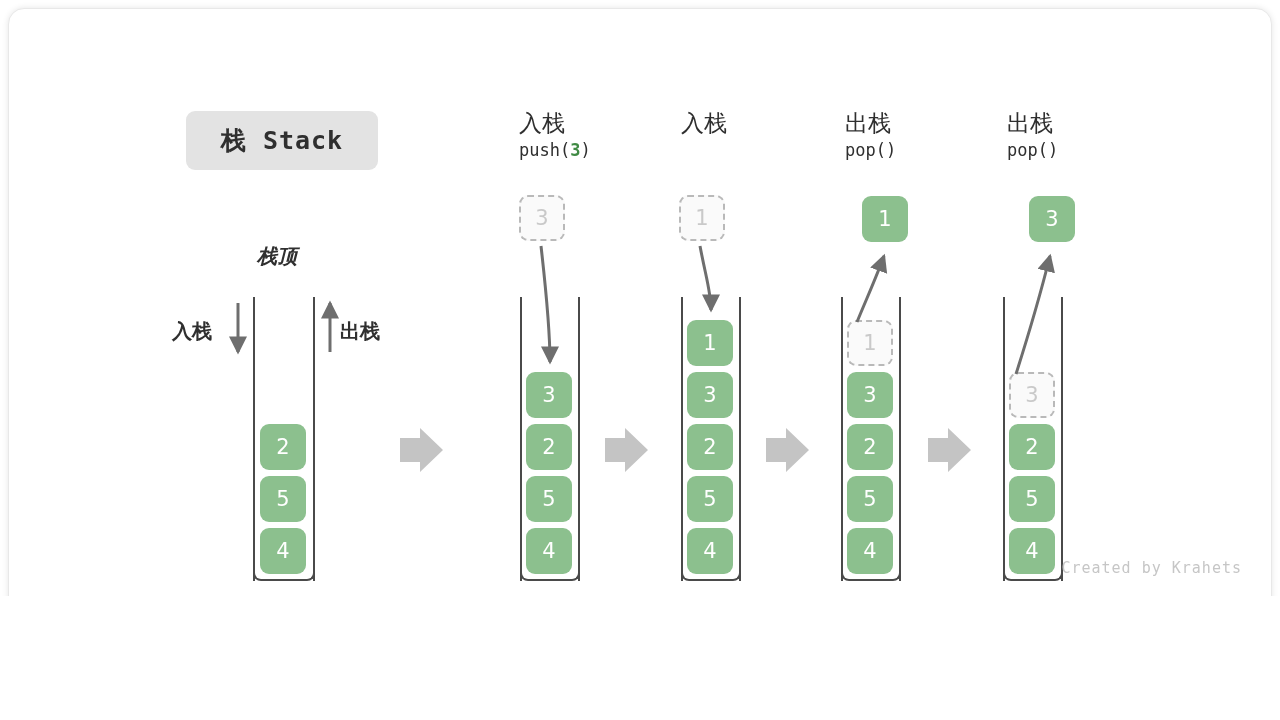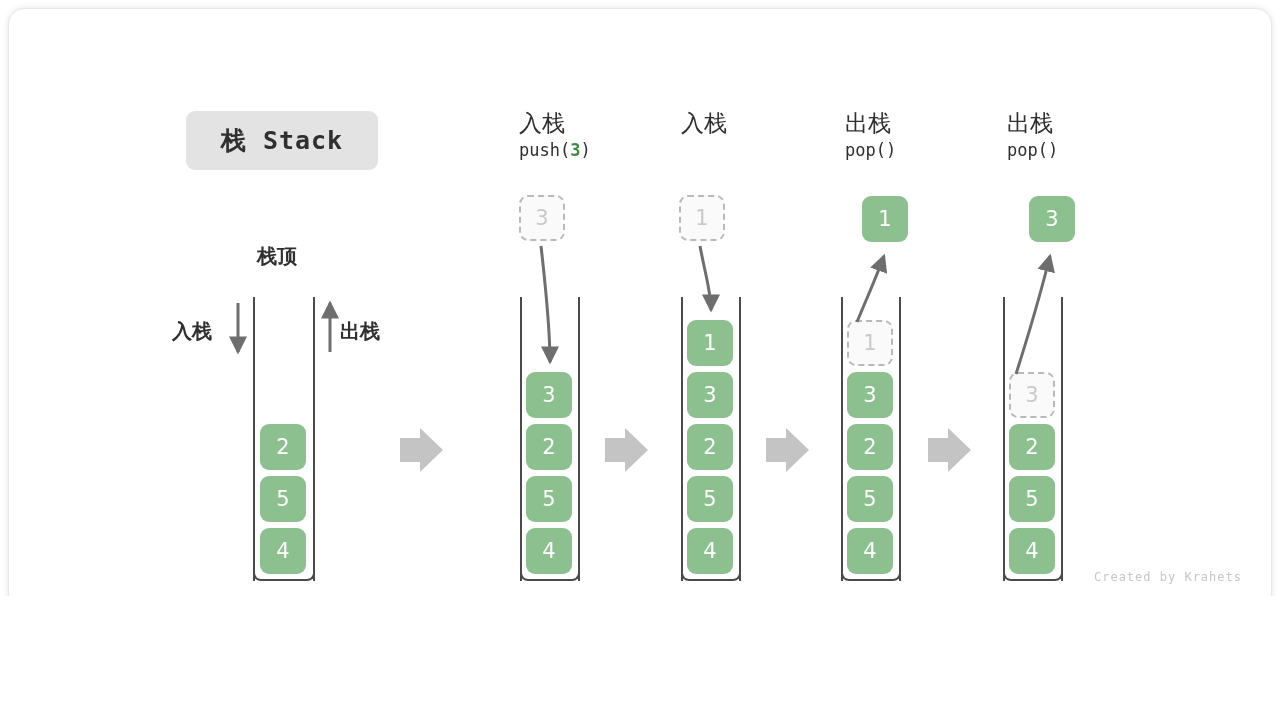--- a/index.html
+++ b/index.html
@@ -139,36 +139,36 @@
     top: 0;
     width: 1280px;
     height: 720px;
     pointer-events: none;
   }
 
   
   .credit {
     position: absolute;
     right: 38px;
-    bottom: 12px;
+    bottom: 19px;
     color: #c6c6c6;
-    font-size: 12px;
+    font-size: 15px;
     letter-spacing: 1px;
     font-family: "DejaVu Sans Mono", "Liberation Mono", monospace;
   }
 </style>
 </head>
 <body>
 
 <div id="canvas">
   <div class="frame"></div>
 
   <div class="title-chip">栈 Stack</div>
 
-  <div class="label" style="left:257px; top:243px;">栈顶</div>
+  <div class="label" style="left:257px; top:243px;font-style:italic;">栈顶</div>
   <div class="label" style="left:172px; top:318px;">入栈</div>
   <div class="label" style="left:340px; top:318px;">出栈</div>
   <div class="label" style="left:257px; top:613px;">栈底</div>
 
   <div class="stack" style="left:253px; top:297px; width:62px; height:284px;">
     <div class="wall left" style="height:284px;"></div>
     <div class="wall right" style="height:284px;"></div>
     <div class="stack-bottom"></div>
   </div>
   <div class="cell solid" style="left:260px; top:424px;">2</div>

